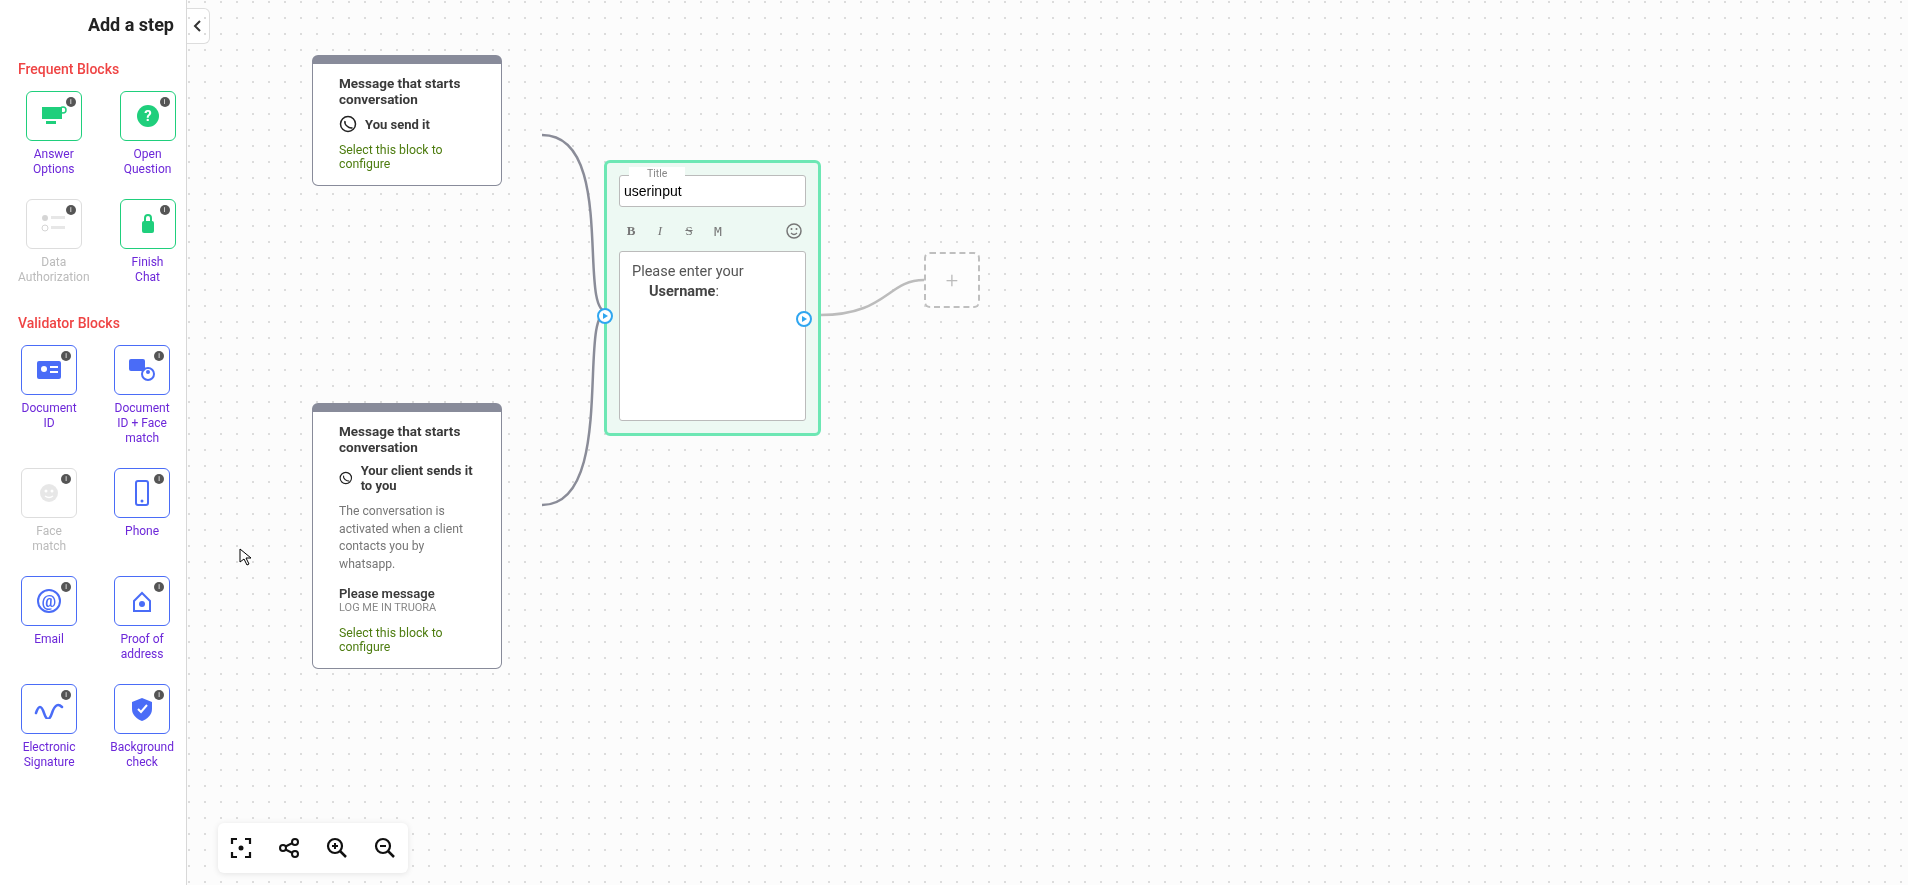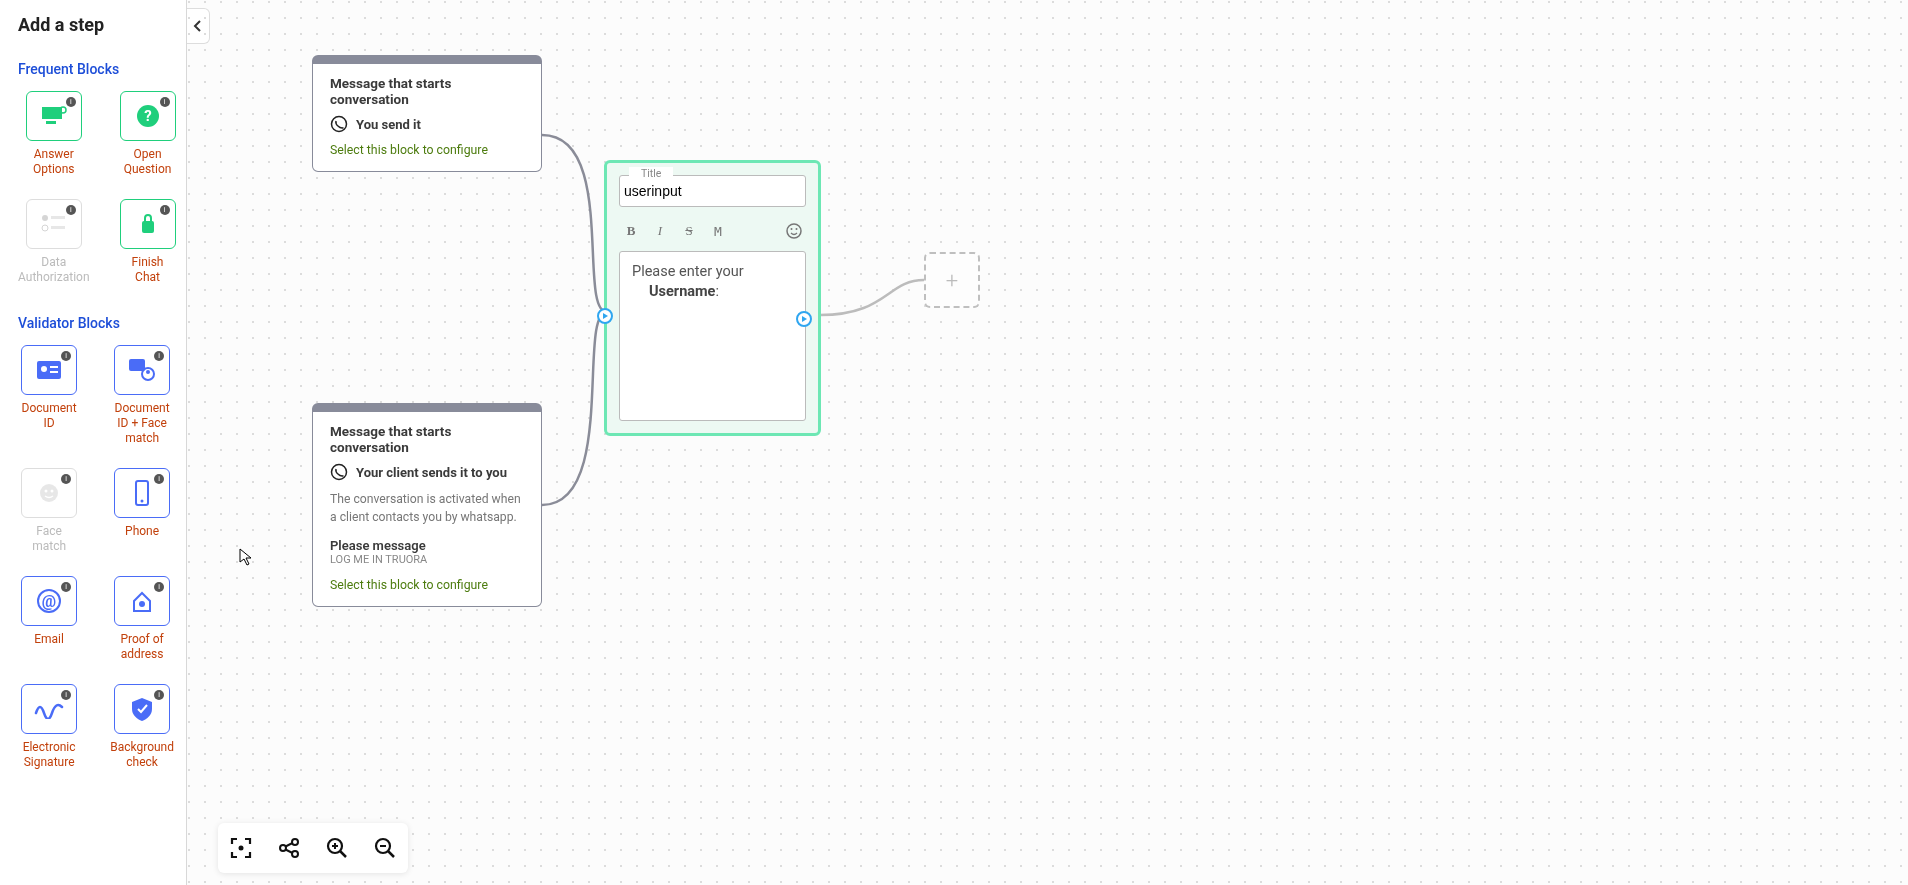--- a/index.html
+++ b/index.html
@@ -22,26 +22,27 @@
   background: #fff;
   border-right: 1px solid #d8d8d8;
   padding: 14px 12px 0 18px;
   overflow-y: auto;
 }
 .sidebar h1 {
   font-size: 18px;
   font-weight: 700;
   margin-bottom: 26px;
   color: #222;
+  text-align: right;
 }
 .section-title {
   font-size: 14px;
   font-weight: 500;
   margin-bottom: 14px;
-  color: #1d4ed8;
+  color: #ef4444;
 }
 .block-grid {
   display: grid;
   grid-template-columns: 1fr 1fr;
   gap: 22px 30px;
   margin-bottom: 30px;
 }
 .block-item {
   display: flex;
   flex-direction: column;
@@ -68,21 +69,21 @@
   color: #fff;
   font-size: 7px;
   line-height: 10px;
   text-align: center;
 }
 .block-label {
   margin-top: 6px;
   font-size: 12px;
   text-align: center;
   line-height: 1.25;
-  color: #c2410c;
+  color: #6d28d9;
 }
 .disabled .block-icon { border-color: #ddd !important; }
 .disabled .block-label { color: #bbb; }
 .disabled svg { opacity: .35; }
 
 
 .bc-green .block-icon { border-color: #1fcf7c; }
 .bc-blue  .block-icon { border-color: #4a6cf7; }
 .bc-gray  .block-icon { border-color: #d2d2d2; }
 
@@ -120,24 +121,24 @@
   pointer-events: none;
 }
 
 
 .node {
   position: absolute;
   background: #fff;
   border-radius: 6px;
 }
 .node-gray {
-  width: 230px;
+  width: 190px;
   border: 1.5px solid #888b9a;
   border-top: 9px solid #888b9a;
-  padding: 11px 17px 14px;
+  padding: 11px 26px 14px;
 }
 .node-gray .title { font-size: 13.5px; font-weight: 700; margin-bottom: 8px; }
 .node-gray .subhead { display:flex; align-items:center; gap:8px; font-size:13px; font-weight:700; margin-bottom:10px; }
 .node-gray .desc { font-size: 12.2px; color: #777; line-height: 1.45; margin-bottom: 12px; }
 .node-gray .hint { font-size: 12.3px; color: #4d7c0f; }
 .node-gray .custom-title { font-size: 13px; font-weight: 600; margin-top: 6px; }
 .node-gray .custom-msg { font-size: 11px; color: #888; text-transform: uppercase; margin-bottom: 12px; }
 
 .node-green {
   width: 217px;
@@ -146,21 +147,21 @@
   padding: 12px;
 }
 .input-wrap {
   position: relative;
   margin-bottom: 10px;
 }
 .input-wrap .leg {
   position: absolute;
   top: -8px; left: 10px;
   background: #fff;
-  padding: 0 12px;
+  padding: 0 18px;
   font-size: 10.5px;
   color: #888;
 }
 .input-wrap input {
   width: 100%;
   padding: 7px 4px;
   font-size: 14px;
   border: 1.5px solid #bbb;
   border-radius: 3px;
   background: #fff;

